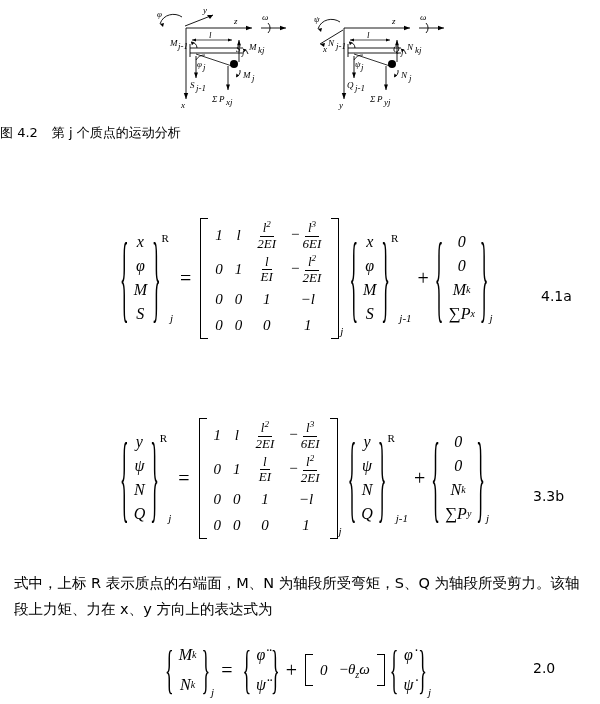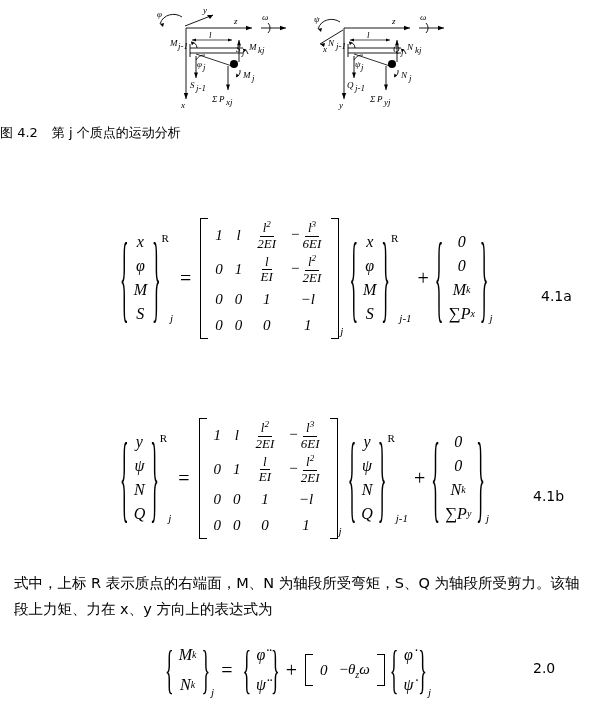--- a/index.html
+++ b/index.html
@@ -534,21 +534,21 @@
         <div>
             <span class="sum">∑</span>
             <span style="font-style:italic">P</span>
             <span style="font-size:10px;vertical-align:sub">y</span>
           </div>
       </span>
       <span class="brace tall4">}</span>
       <span class="sub">j</span>
     </span>
   </div>
-  <div class="eq-label" id="lbl-41b">4.1b</div>
+  <div class="eq-label" id="lbl-41b">3.3b</div>
 
   <div class="para" id="para3">式中，上标 R 表示质点的右端面，M、N 为轴段所受弯矩，S、Q 为轴段所受剪力。该轴段上力矩、力在 x、y 方向上的表达式为</div>
 
   <div class="eq-block" id="eq-42">
 
     <span class="vec">
       <span class="brace tall2">{</span>
       <span class="vec-items two">
         <div>
             <span>M</span>

